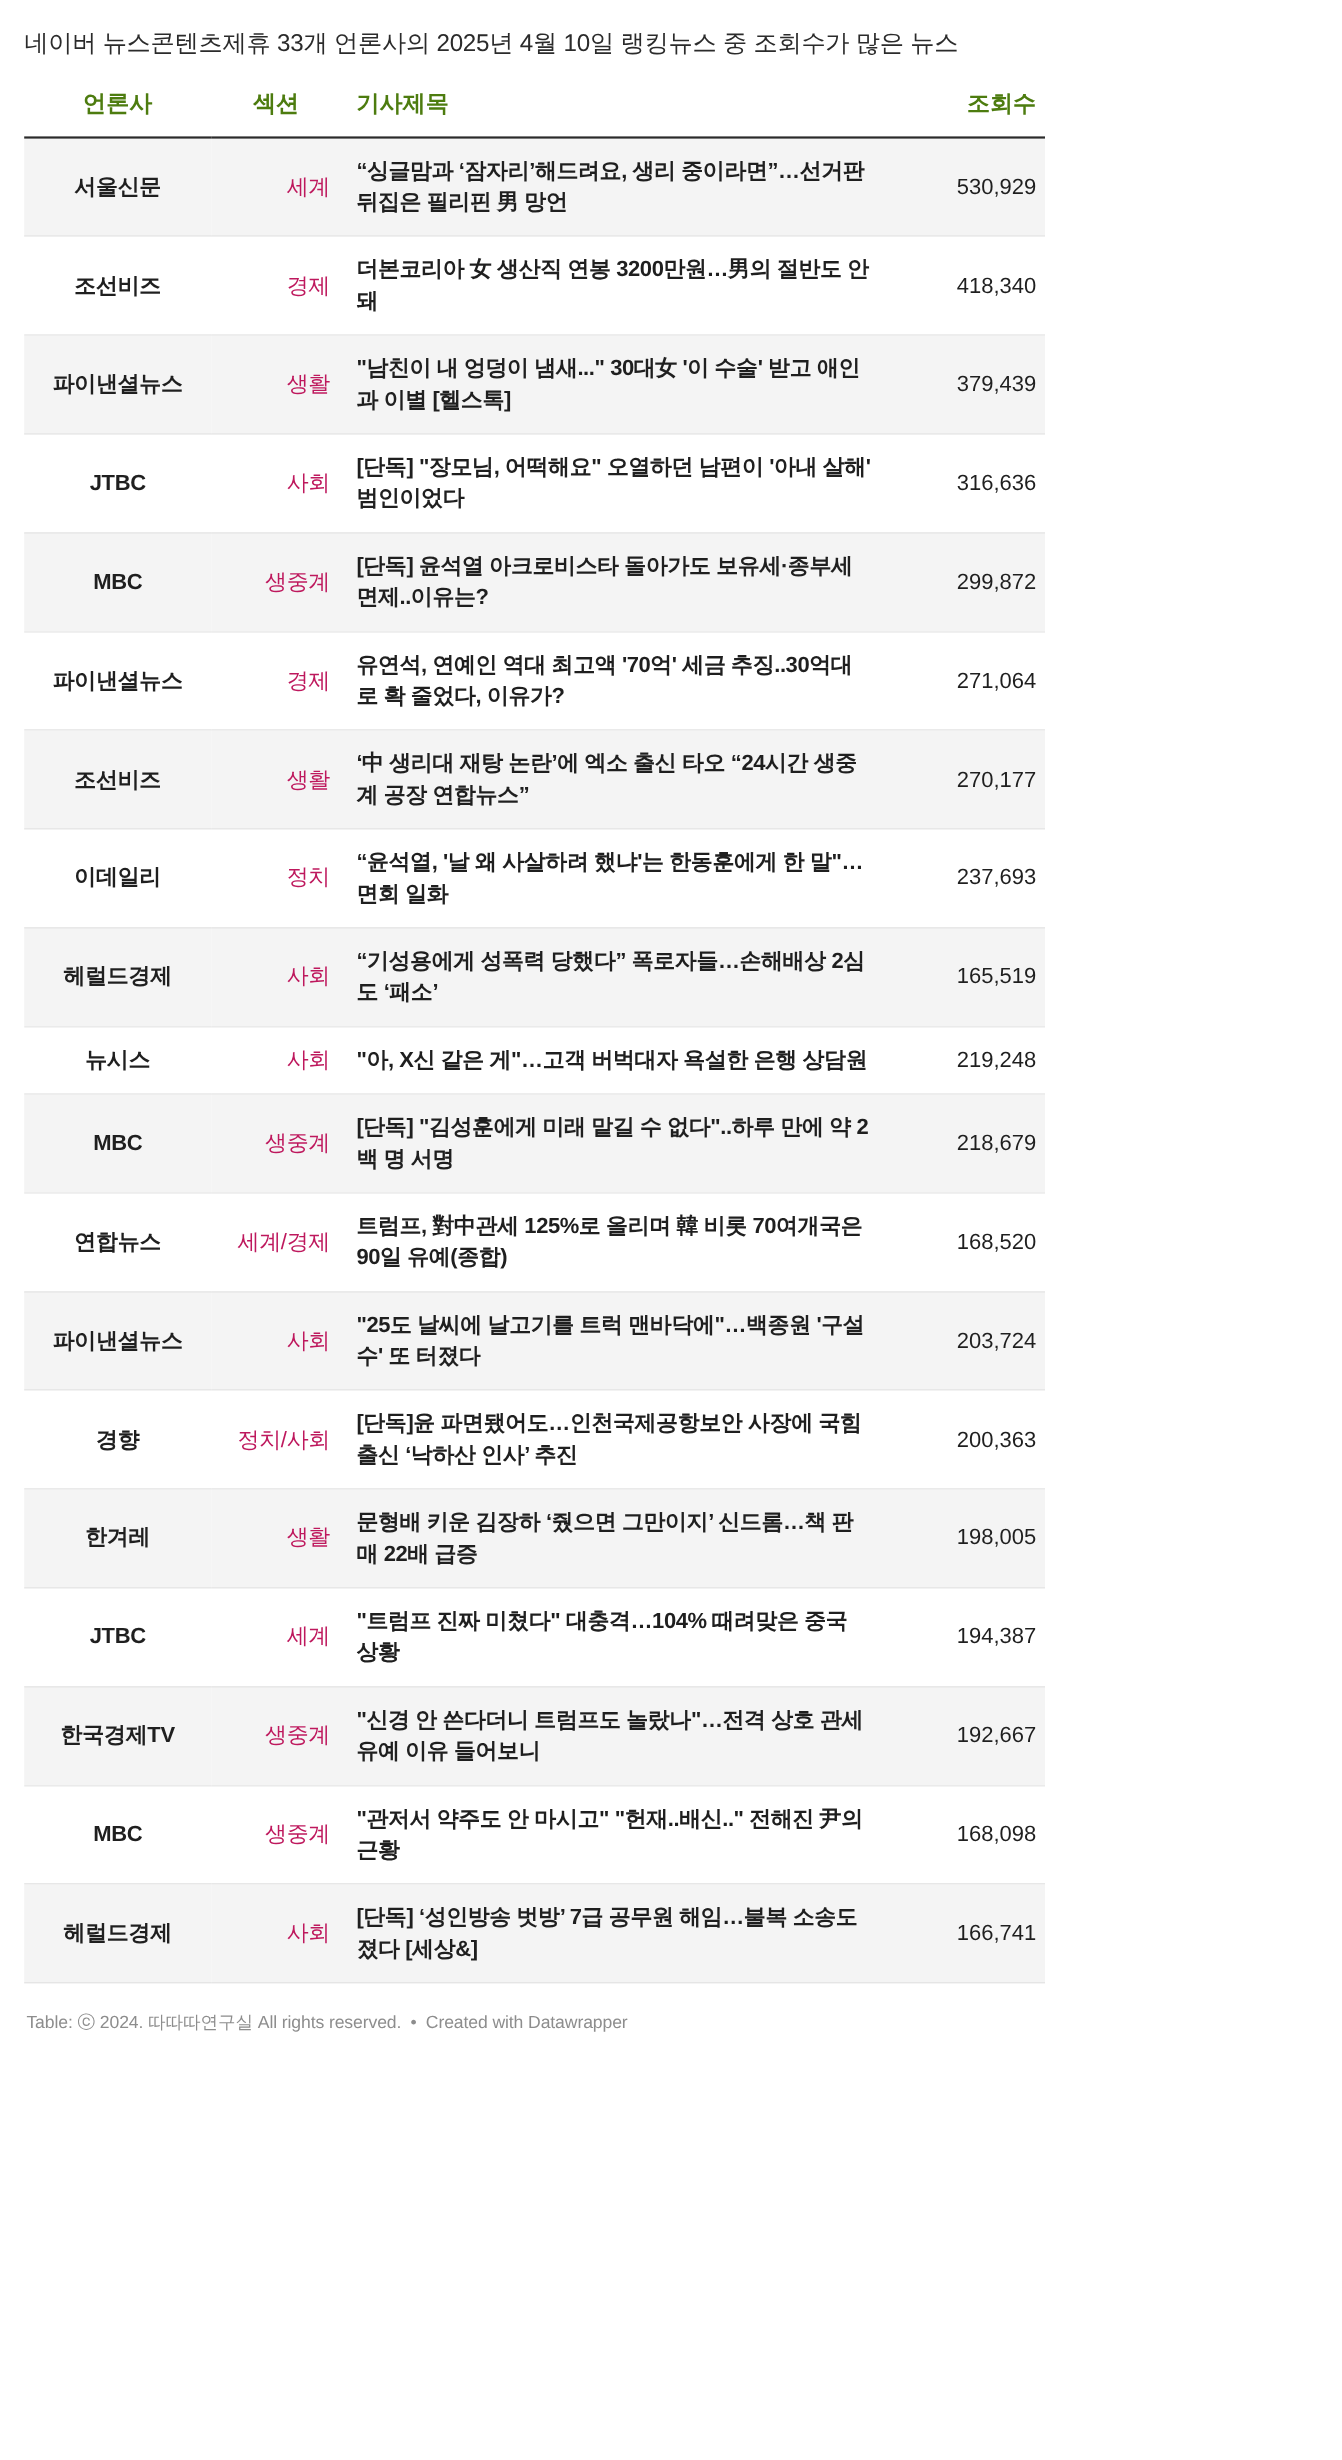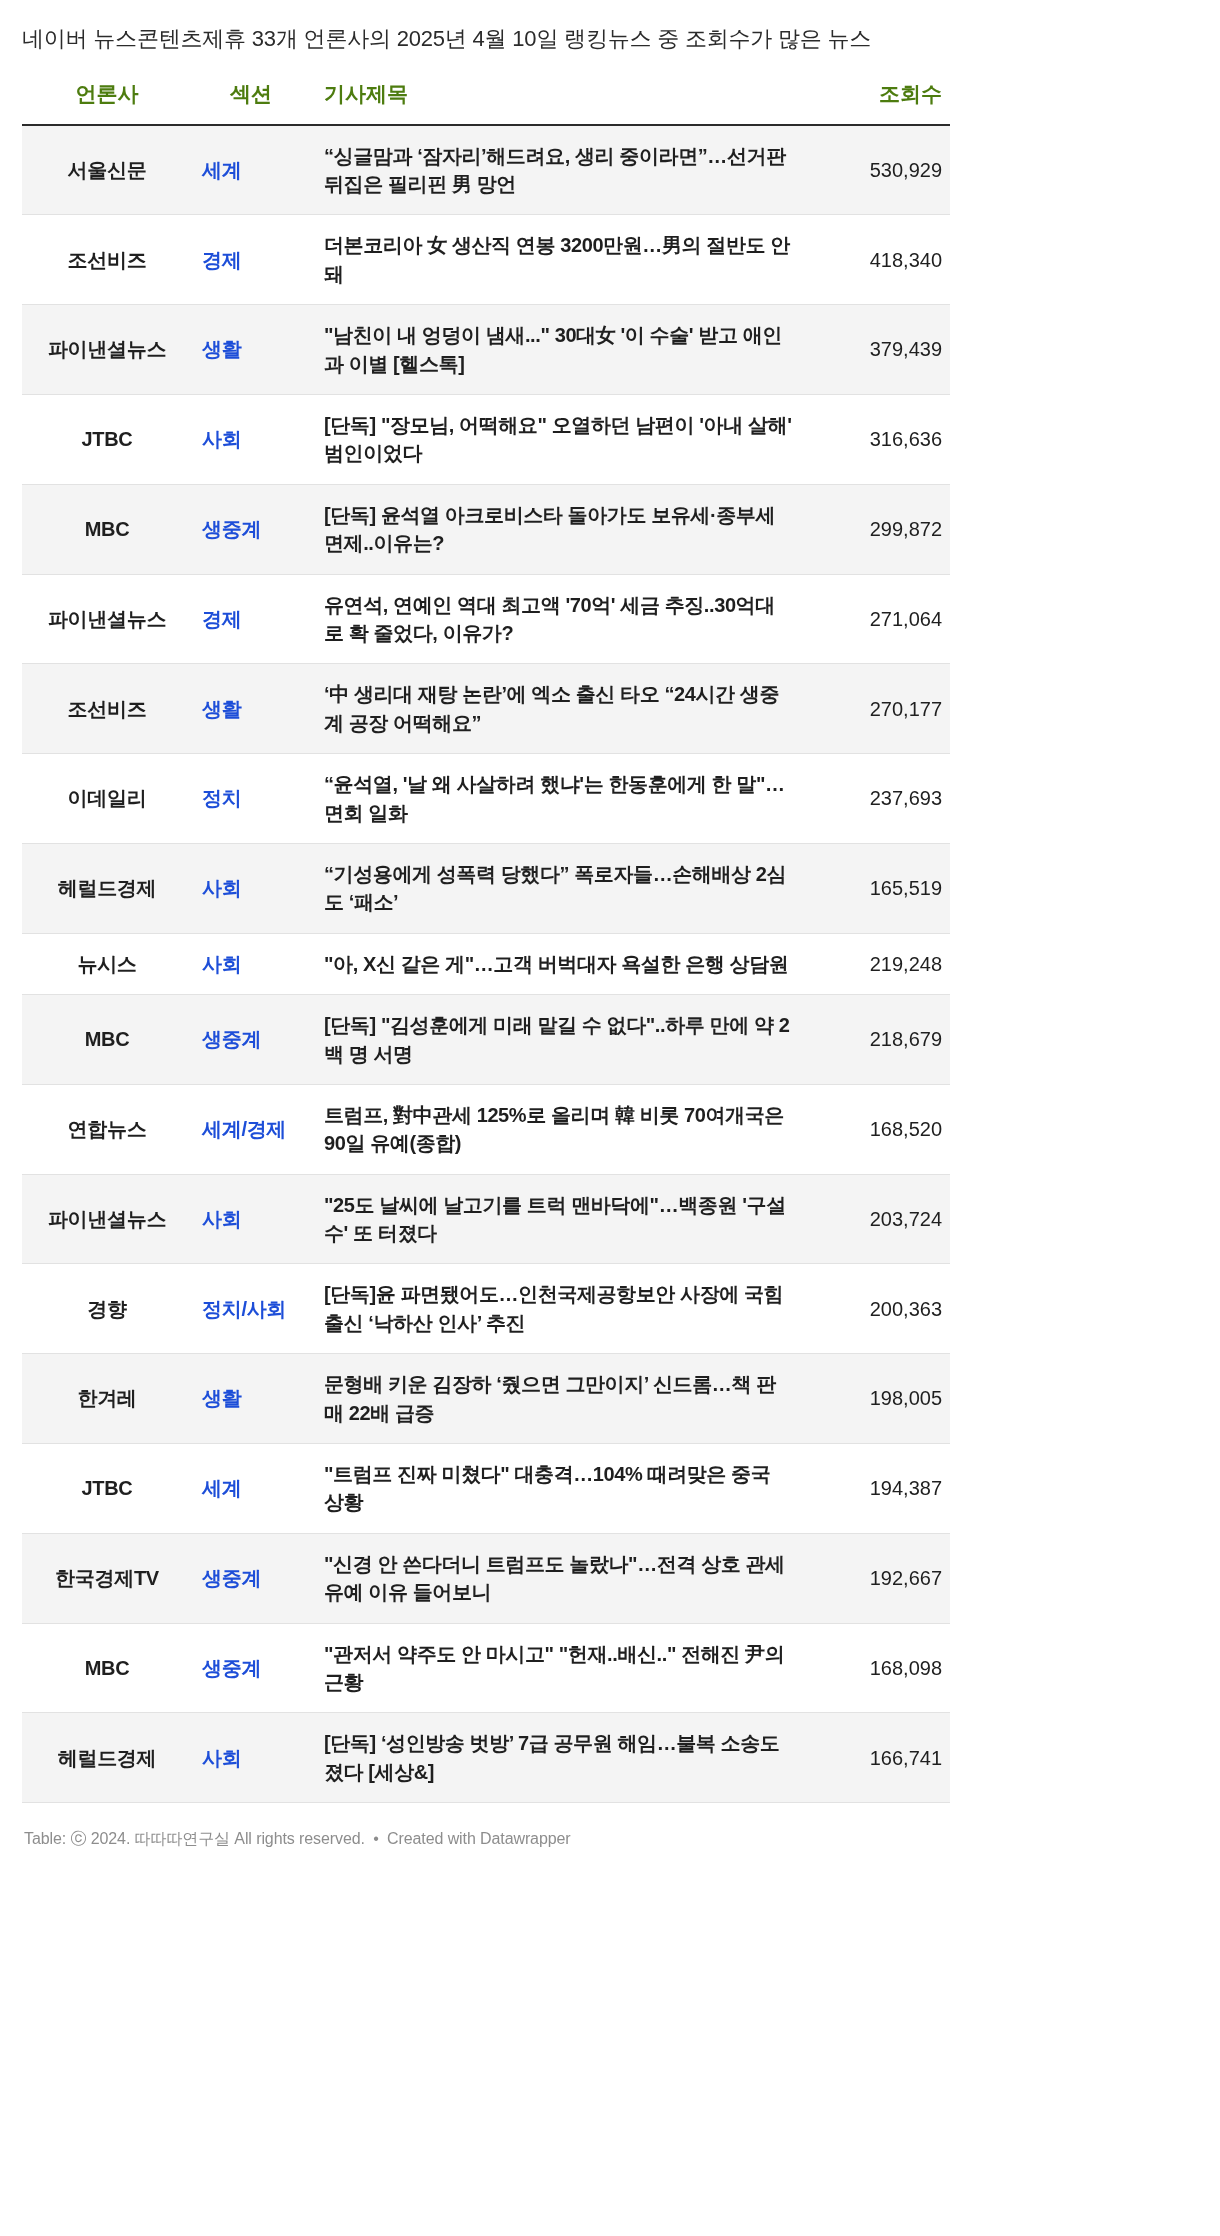--- a/index.html
+++ b/index.html
@@ -60,23 +60,23 @@
   tbody tr:nth-child(odd) { background: #f4f4f4; }
   tbody tr:nth-child(even) { background: #ffffff; }
 
   td.press {
     text-align: center;
     font-weight: 700;
     color: #1f1f1f;
     letter-spacing: -0.3px;
   }
   td.section {
-    text-align: left;
-    font-weight: 700;
-    color: #1d4ed8;
+    text-align: right;
+    font-weight: 400;
+    color: #be185d;
     letter-spacing: -0.3px;
   }
   td.headline {
     text-align: left;
     font-weight: 700;
     color: #1f1f1f;
     padding-left: 14px;
     padding-right: 16px;
     letter-spacing: -0.4px;
   }
@@ -152,21 +152,21 @@
         </tr>
         <tr>
           <td class="press">파이낸셜뉴스</td>
           <td class="section">경제</td>
           <td class="headline">유연석, 연예인 역대 최고액 '70억' 세금 추징..30억대로 확 줄었다, 이유가?</td>
           <td class="views">271,064</td>
         </tr>
         <tr>
           <td class="press">조선비즈</td>
           <td class="section">생활</td>
-          <td class="headline">‘中 생리대 재탕 논란’에 엑소 출신 타오 “24시간 생중계 공장 어떡해요”</td>
+          <td class="headline">‘中 생리대 재탕 논란’에 엑소 출신 타오 “24시간 생중계 공장 연합뉴스”</td>
           <td class="views">270,177</td>
         </tr>
         <tr>
           <td class="press">이데일리</td>
           <td class="section">정치</td>
           <td class="headline">“윤석열, '날 왜 사살하려 했냐'는 한동훈에게 한 말"…면회 일화</td>
           <td class="views">237,693</td>
         </tr>
         <tr>
           <td class="press">헤럴드경제</td>

